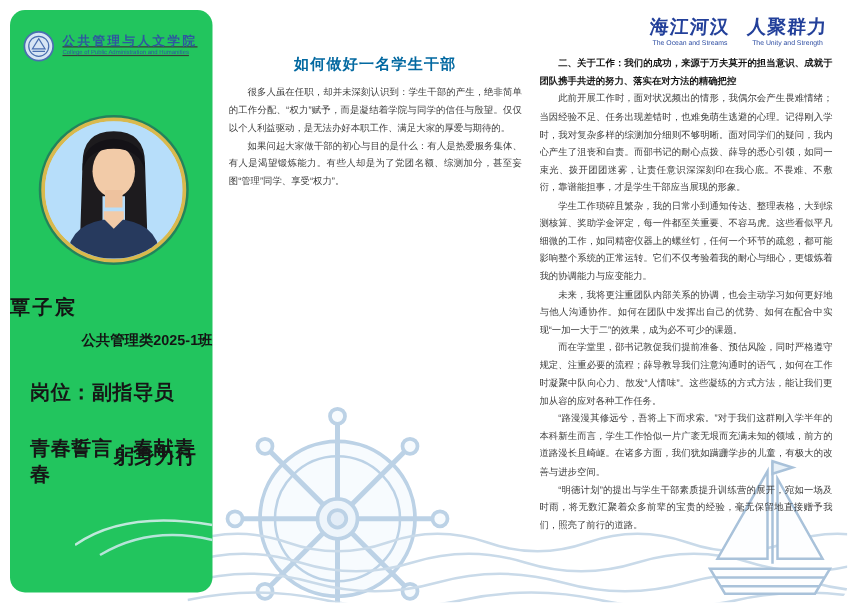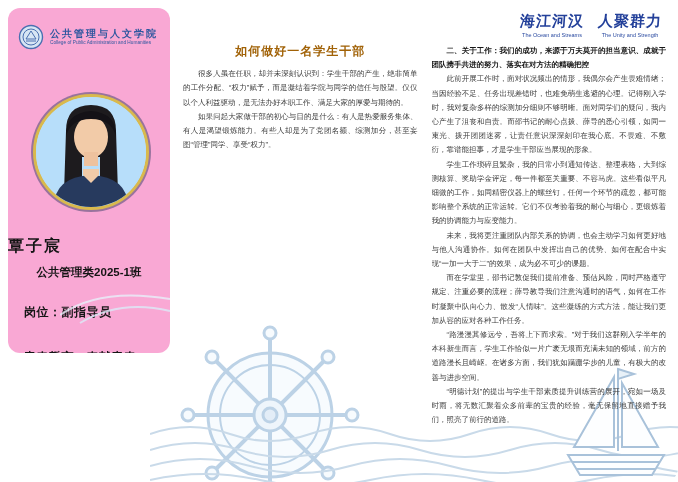--- a/index.html
+++ b/index.html
@@ -8,51 +8,51 @@
     background:#ffffff;border-radius:14px;overflow:hidden;
     font-family:"Liberation Sans","DejaVu Sans",sans-serif;color:#3a3a3a;
   }
   
   .wm{position:absolute;z-index:0;pointer-events:none;}
   .wm-helm{left:175px;bottom:-28px;}
   .wm-boat{right:2px;bottom:-6px;}
   .wm-waves{left:150px;bottom:-4px;}
   
   .sidebar{
-    position:absolute;left:8px;top:8px;width:162px;height:345px;z-index:2;
-    background:#f9a8d4;border-radius:12px;overflow:hidden;
+    position:absolute;left:8px;top:8px;width:162px;height:466px;z-index:2;
+    background:#22c55e;border-radius:12px;overflow:hidden;text-decoration:underline;
   }
   .college{display:flex;align-items:center;gap:6px;padding:16px 8px 0 10px;}
   .college-text{line-height:1.15;}
   .college-cn{font-size:10px;font-weight:bold;letter-spacing:2px;color:#2f579f;white-space:nowrap;}
   .college-en{font-size:5px;color:#2f579f;transform:scale(.95);transform-origin:left;}
   .photo-wrap{
     position:absolute;left:25px;top:86px;width:110px;height:110px;border-radius:50%;
     border:3px solid #d9b94d;box-shadow:0 0 0 2px rgba(36,52,90,.45);
     overflow:hidden;background:#b7defa;
   }
   .sb-name{position:absolute;top:228px;width:100%;text-align:left;font-size:16px;font-weight:bold;color:#141414;letter-spacing:2px;}
-  .sb-class{position:absolute;top:257px;width:100%;text-align:center;font-size:11.5px;font-weight:bold;color:#141414;}
-  .sb-row{position:absolute;left:16px;font-size:12px;font-weight:bold;color:#161616;letter-spacing:.5px;}
+  .sb-class{position:absolute;top:257px;width:100%;text-align:right;font-size:11.5px;font-weight:bold;color:#141414;}
+  .sb-row{position:absolute;left:16px;font-size:16px;font-weight:bold;color:#161616;letter-spacing:.5px;}
   .sb-post{top:296px;}
   .sb-motto1{top:341px;}
   .sb-motto2{top:347px;left:83px;}
   .sb-wave{position:absolute;right:0;bottom:28px;opacity:.8;}
   
   .slogan{position:absolute;top:12px;right:16px;z-index:2;display:flex;gap:14px;color:#23409a;}
   .slogan-block{text-align:center;}
   .slogan-cn{font-size:15px;font-weight:900;letter-spacing:1px;transform:skewX(-4deg);font-family:"DejaVu Serif","Liberation Serif",serif;}
   .slogan-en{font-size:5.5px;margin-top:1px;color:#2a4aa0;}
   
   .content{
     position:absolute;left:183px;top:44px;right:12px;bottom:6px;z-index:1;
     display:flex;gap:14px;
   }
   .col{flex:1;font-size:7.5px;line-height:14.2px;color:#3c3c3c;overflow:hidden;}
-  .art-title{text-align:center;font-size:12px;font-weight:bold;color:#a16207;margin:0 0 9px 0;letter-spacing:1px;}
+  .art-title{text-align:center;font-size:12px;font-weight:bold;color:#0369a1;margin:0 0 9px 0;letter-spacing:1px;}
   .para{text-indent:2em;text-align:justify;margin:0;}
   .para.bold{font-weight:bold;color:#161616;}
 </style>
 </head>
 <body>
 
 <div class="page">
 
   <svg class="wm wm-helm" width="190" height="190" viewBox="0 0 190 190">
     <g stroke="#bcd2e6" stroke-width="3" fill="rgba(244,249,253,.75)">

